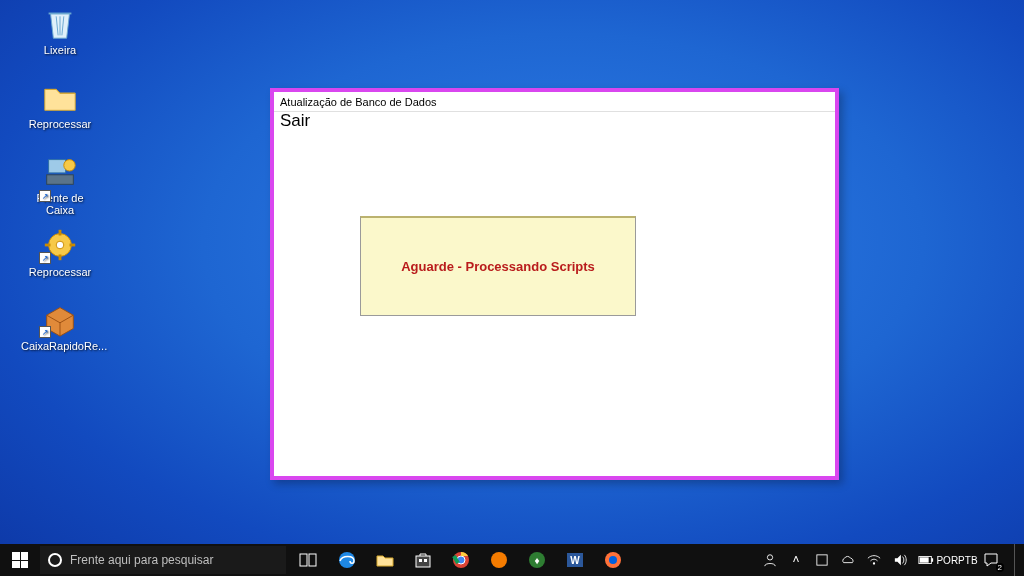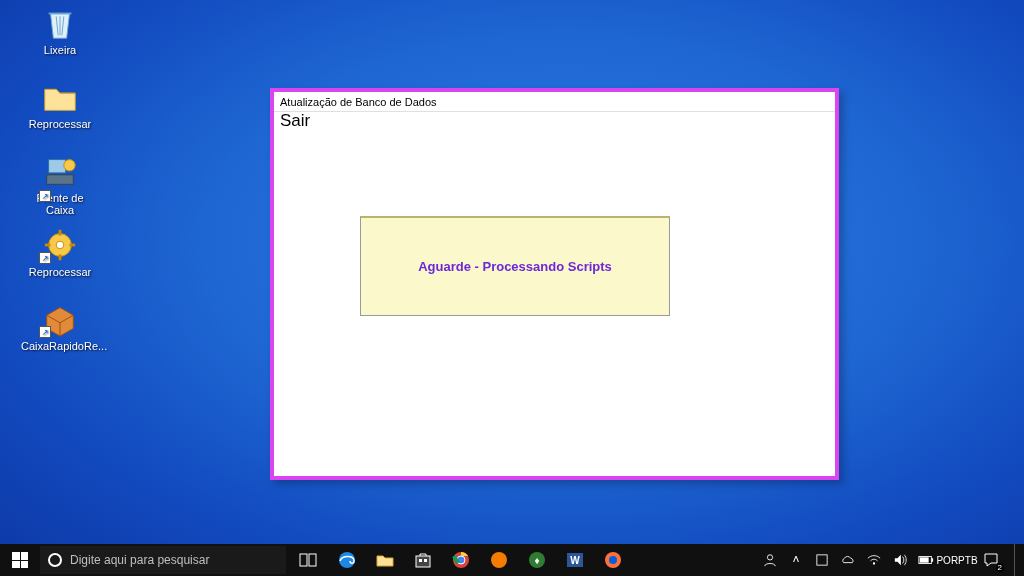--- a/index.html
+++ b/index.html
@@ -120,27 +120,27 @@
   .progress .seg {
     width: 15px; height: 100%;
     background: #0063b1;
     margin-right: 1px;
   }
 
   
   .notice {
     position: absolute;
     left: 360px; top: 216px;
-    width: 310px; height: 100px;
+    width: 276px; height: 100px;
     background: #fbf8cb;
     border: 1px solid #9a9a9a;
     border-top: 2px solid #bbb26f;
     display:flex; align-items:center; justify-content:center;
     font-size: 13px; font-weight: bold;
-    color:#6d28d9;
+    color:#b91c1c;
   }
 
   
   .taskbar {
     position: absolute;
     left: 0; right: 0; bottom: 0;
     height: 32px;
     background: #101010;
     display: flex;
     align-items: center;
@@ -269,21 +269,21 @@
   <div class="start-btn">
     <div class="win-logo">
       <span></span>
         <span></span>
         <span></span>
         <span></span>
     </div>
   </div>
   <div class="searchbox">
     <div class="circ"></div>
-    <span class="ph">Digite aqui para pesquisar</span>
+    <span class="ph">Frente aqui para pesquisar</span>
   </div>
 
   <div class="task-icon">
     <svg viewBox="0 0 20 20">
         <rect x="1" y="4" width="7" height="12" fill="none" stroke="#fff"></rect>
         <rect x="10" y="4" width="7" height="12" fill="none" stroke="#fff"></rect>
       </svg>
   </div>
   <div class="task-icon">
     <svg viewBox="0 0 20 20">

